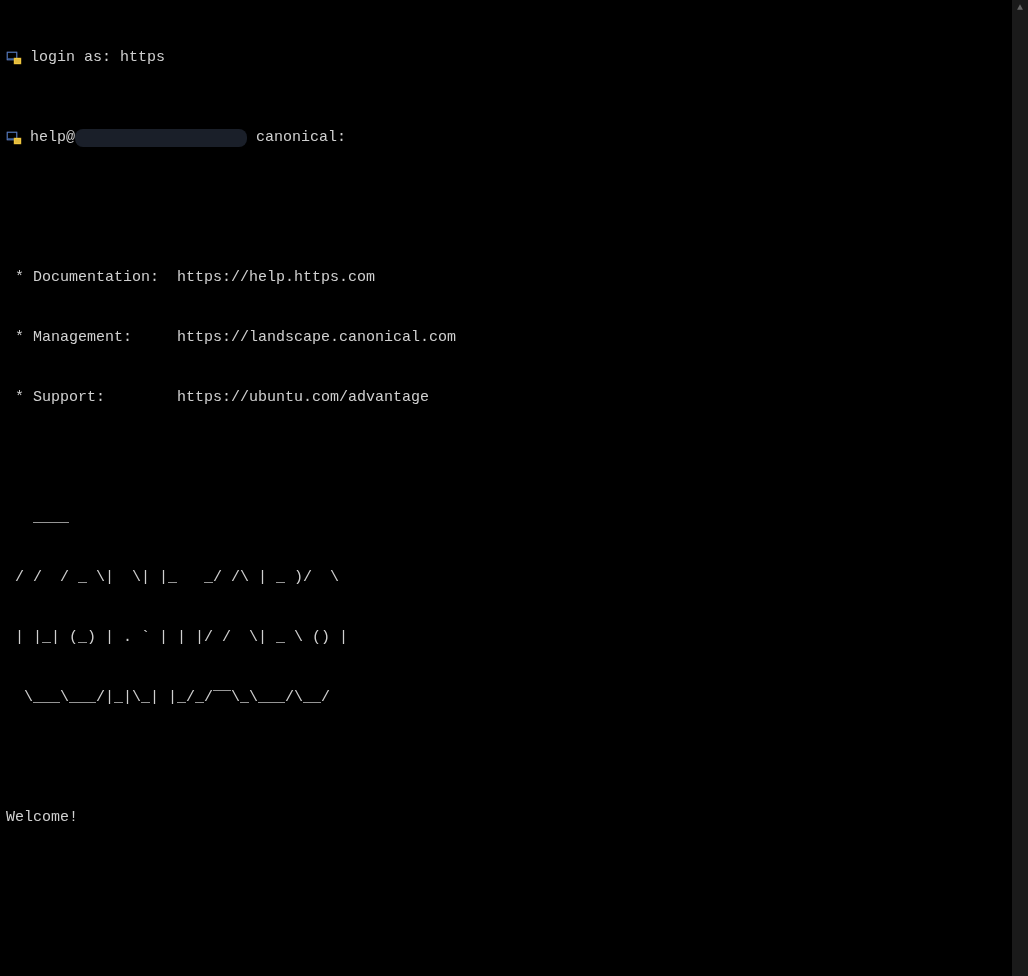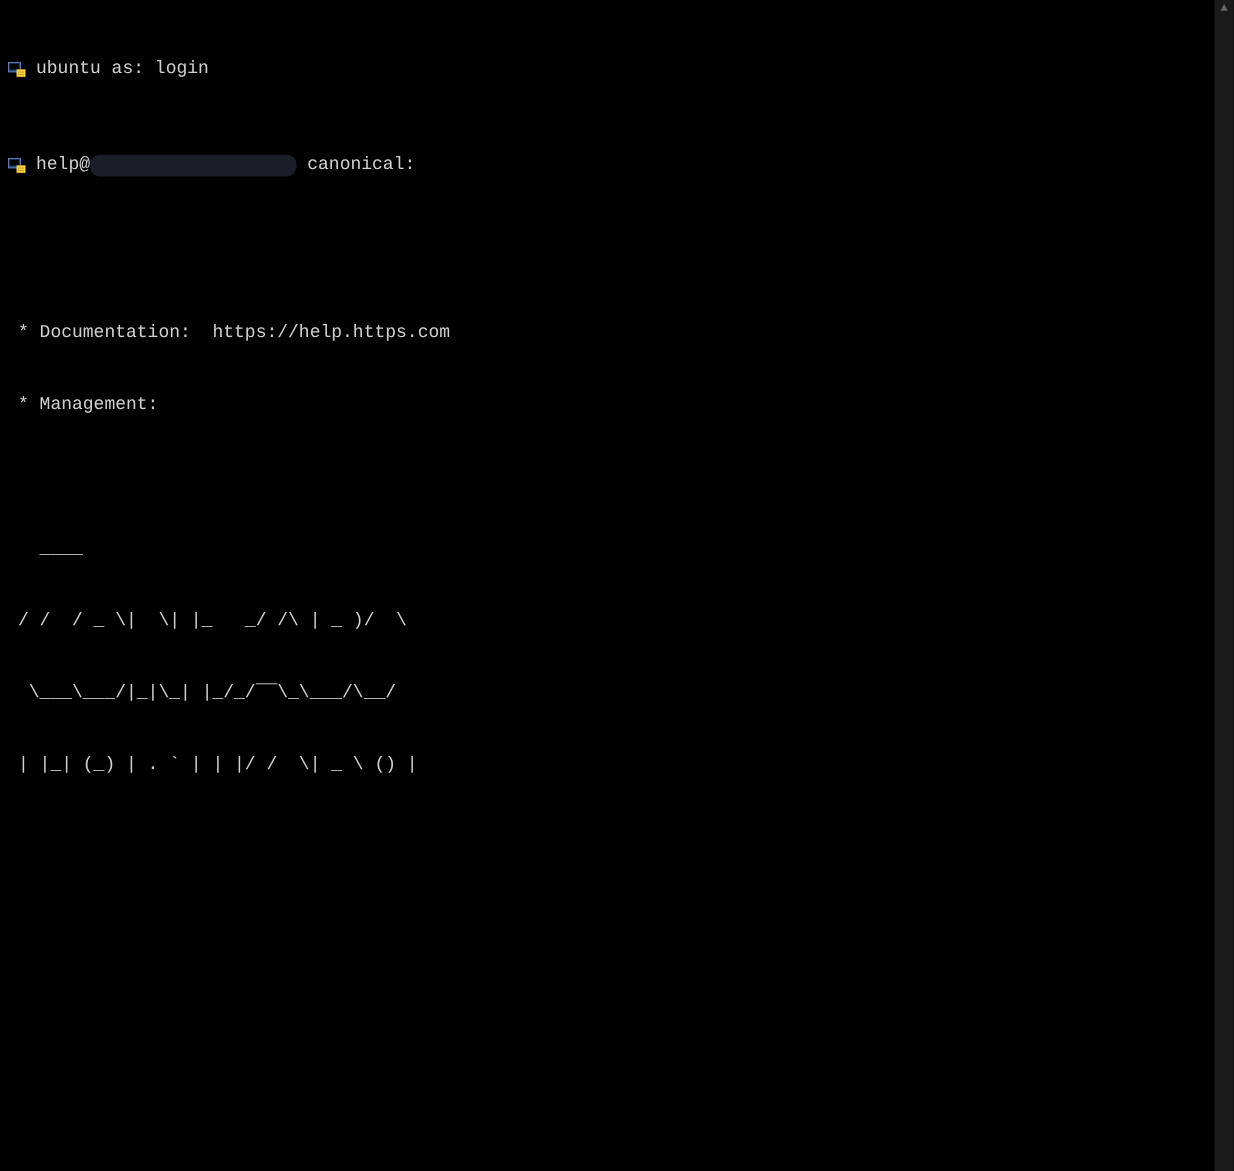--- a/index.html
+++ b/index.html
@@ -81,45 +81,47 @@
   <div class="line">
     <span class="putty-icon">
       <svg viewBox="0 0 16 16">
         <rect x="1" y="2" width="10" height="8" fill="#2b4a7a" stroke="#88aaff" stroke-width="0.5"></rect>
         <rect x="2" y="3" width="8" height="5" fill="#000"></rect>
         <rect x="8" y="8" width="7" height="6" fill="#ffd54a" stroke="#c9a227" stroke-width="0.5"></rect>
         <line x1="9" y1="10" x2="14" y2="10" stroke="#8a6d1f" stroke-width="0.5"></line>
         <line x1="9" y1="12" x2="14" y2="12" stroke="#8a6d1f" stroke-width="0.5"></line>
       </svg>
     </span>
-    <span>ubuntu as: </span><span>login</span>
+    <span>login as: </span><span>https</span>
   </div>
 
   <div class="line">
     <span class="putty-icon">
       <svg viewBox="0 0 16 16">
         <rect x="1" y="2" width="10" height="8" fill="#2b4a7a" stroke="#88aaff" stroke-width="0.5"></rect>
         <rect x="2" y="3" width="8" height="5" fill="#000"></rect>
         <rect x="8" y="8" width="7" height="6" fill="#ffd54a" stroke="#c9a227" stroke-width="0.5"></rect>
         <line x1="9" y1="10" x2="14" y2="10" stroke="#8a6d1f" stroke-width="0.5"></line>
         <line x1="9" y1="12" x2="14" y2="12" stroke="#8a6d1f" stroke-width="0.5"></line>
       </svg>
     </span>
     <span>help@</span><span class="redacted r1"></span><span> canonical:</span>
   </div>
 
   <div>&nbsp;</div>
   <div class="line"><span> * Documentation:  </span><span>https://help.https.com</span></div>
-  <div class="line"><span> * Management:     </span></div>
+  <div class="line"><span> * Management:     </span><span>https://landscape.canonical.com</span></div>
+  <div class="line"><span> * Support:        </span><span>https://ubuntu.com/advantage</span></div>
   <div>&nbsp;</div>
   <div>   ____</div>
   <div> / /  / _ \|  \| |_   _/ /\ | _ )/  \</div>
+  <div> | |_| (_) | . ` | | |/ /  \| _ \ () |</div>
   <div>  \___\___/|_|\_| |_/_/‾‾\_\___/\__/</div>
-  <div> | |_| (_) | . ` | | |/ /  \| _ \ () |</div>
   <div>&nbsp;</div>
+  <div>Welcome!</div>
   
   
   
   
   
   
 </div>
 
 <div class="scrollbar">
   <div class="scroll-arrow-up">▲</div>

